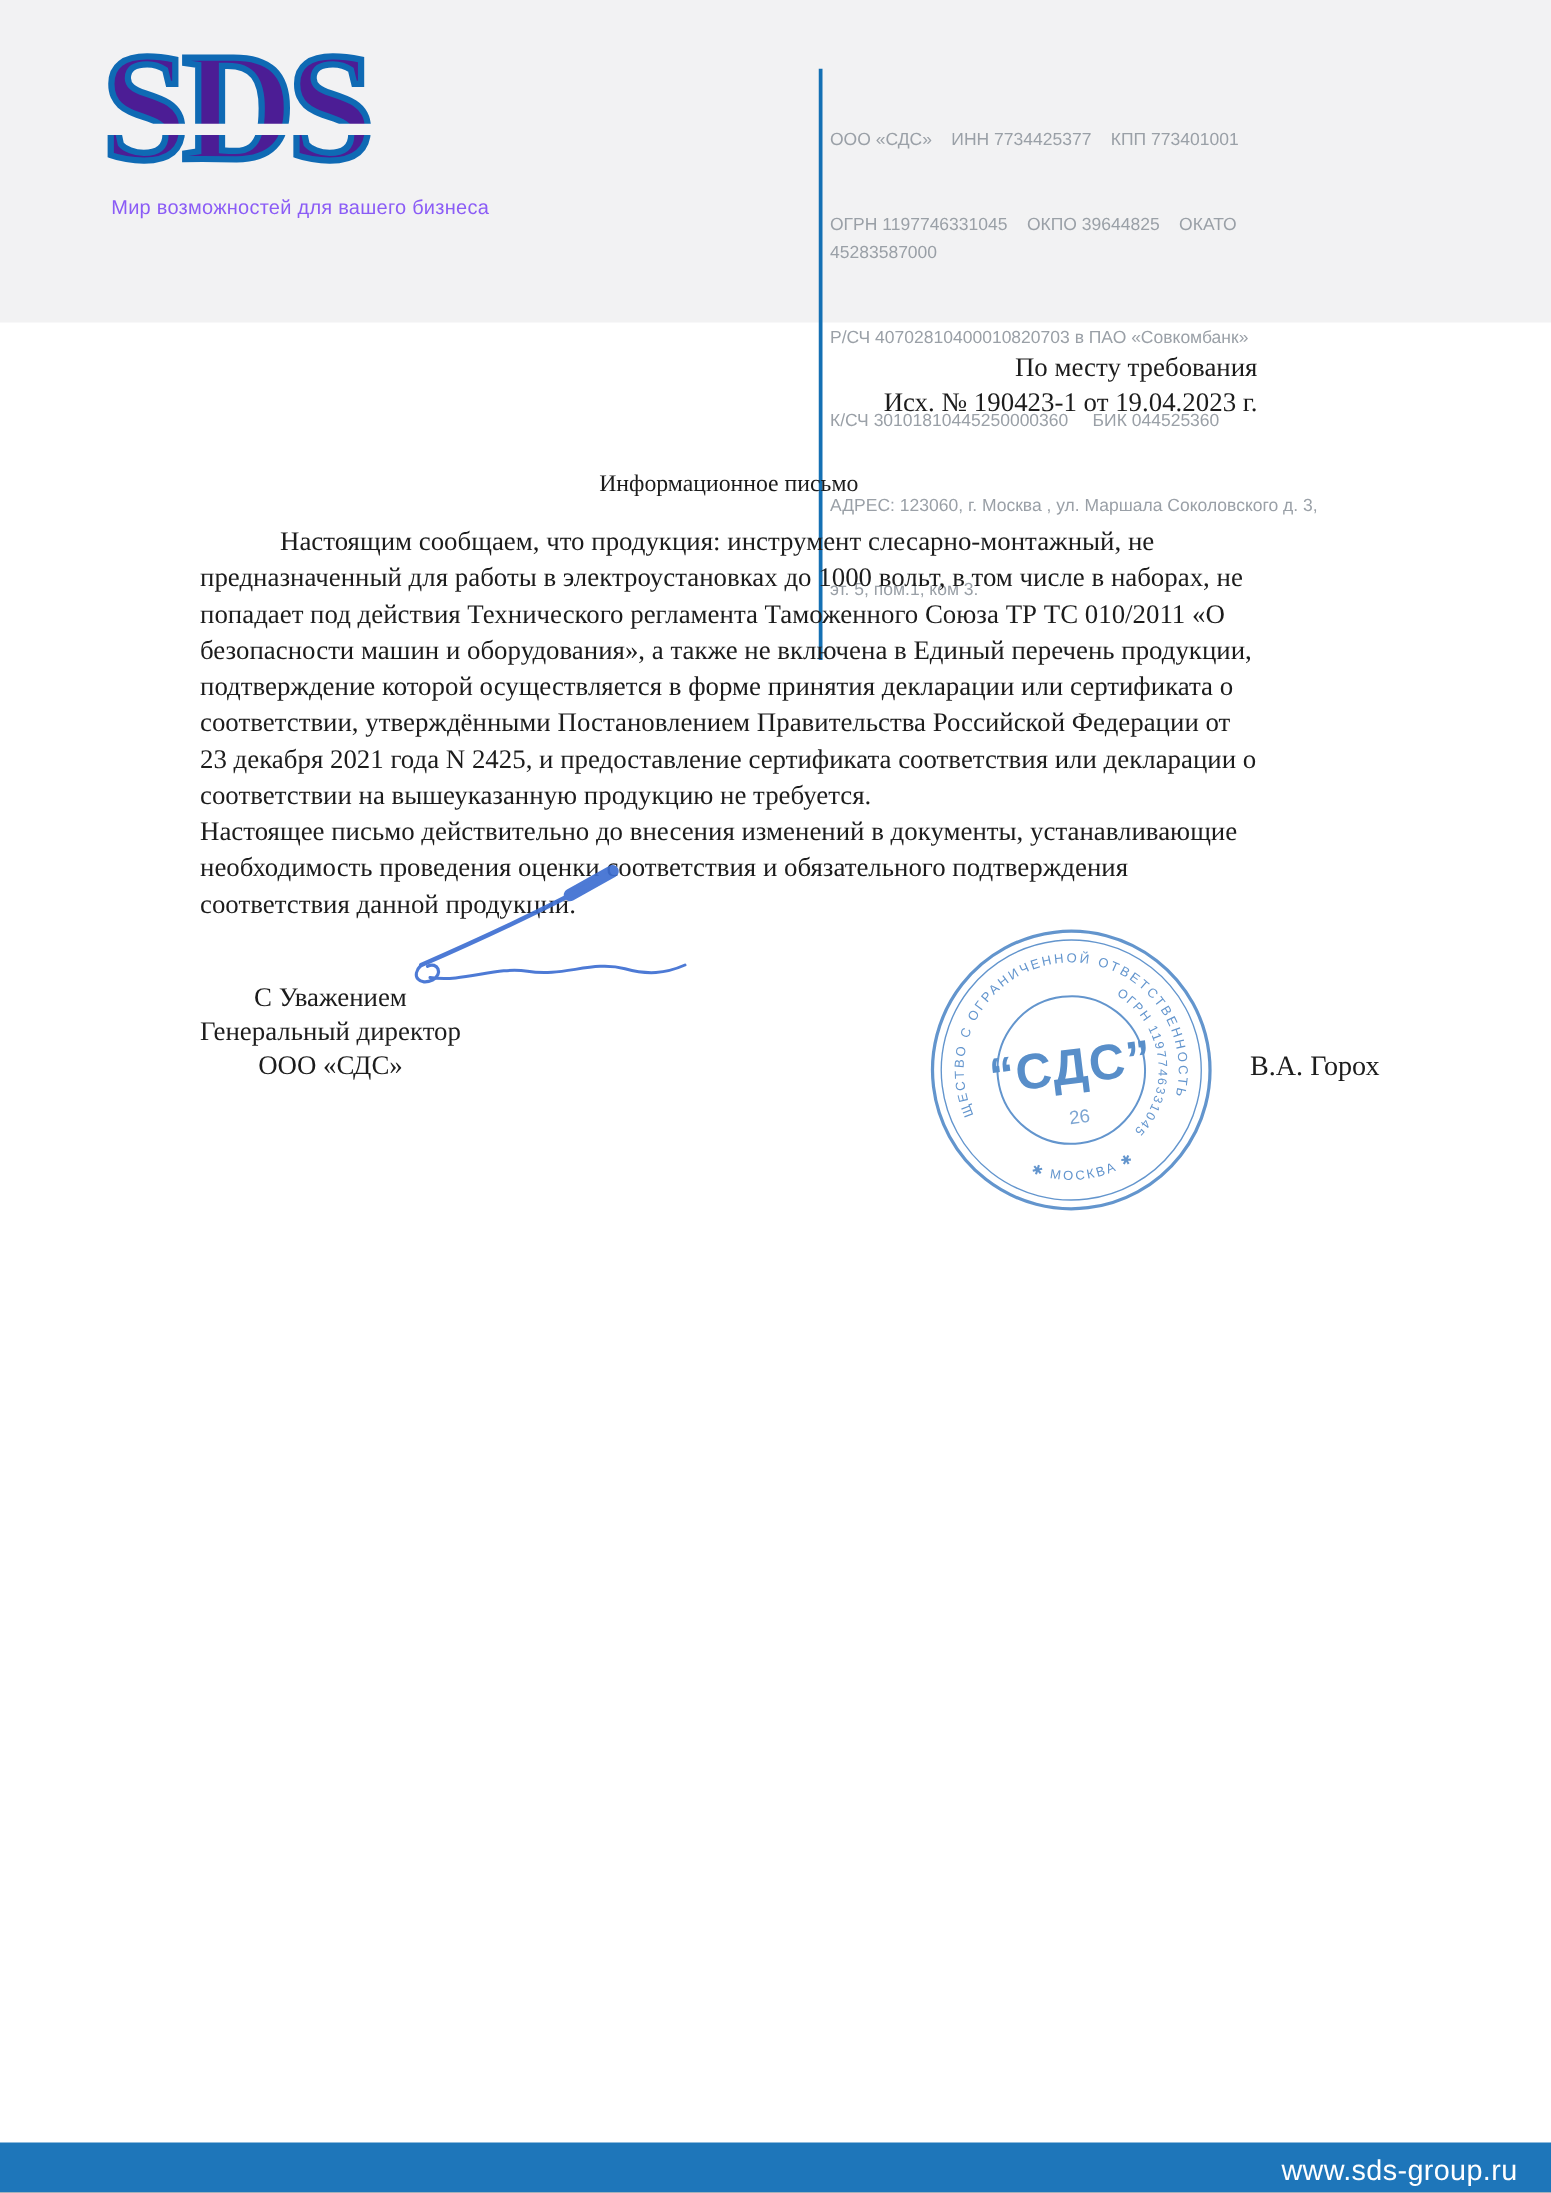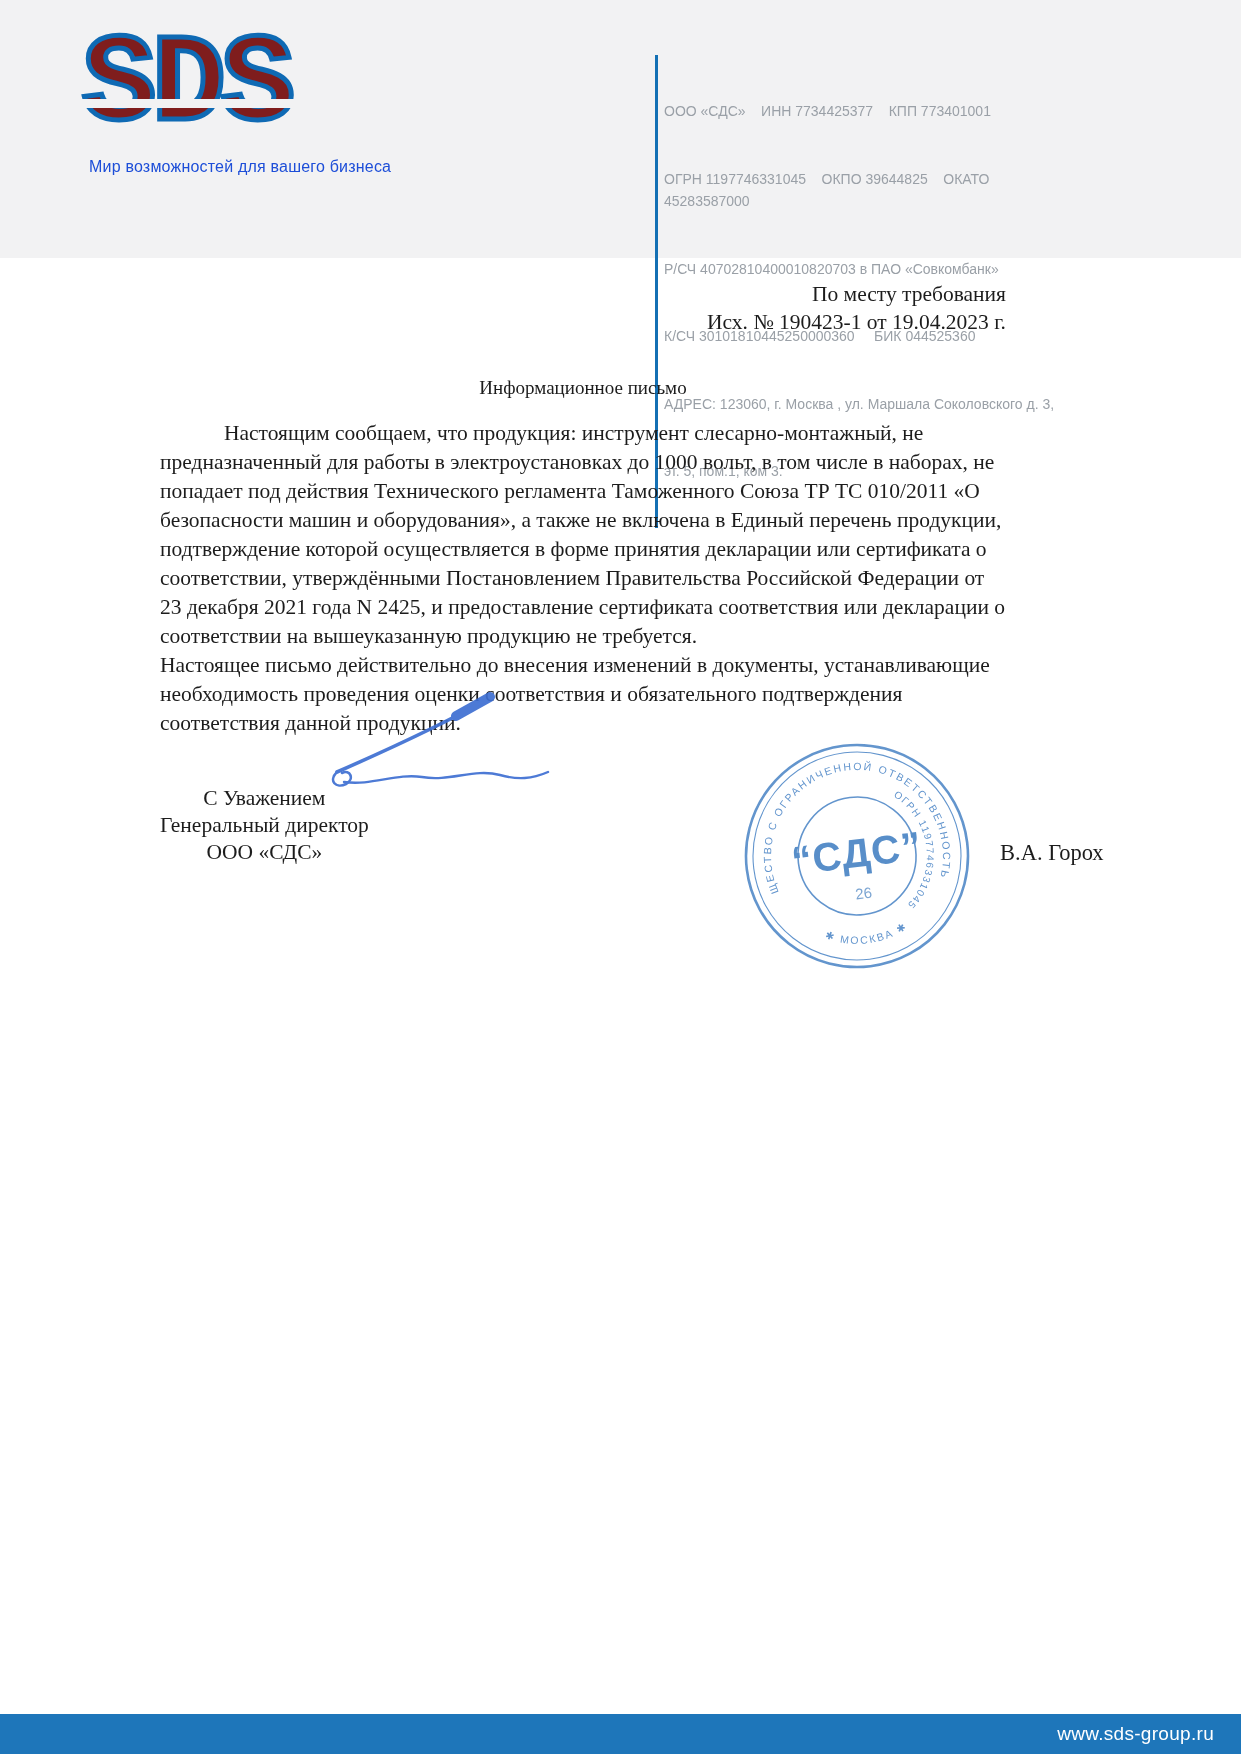--- a/index.html
+++ b/index.html
@@ -5,29 +5,29 @@
   html,body{margin:0;padding:0;background:#888;}
   .page{
     position:relative;width:1241px;height:1754px;background:#ffffff;
     margin:0 auto;overflow:hidden;
     font-family:"Liberation Serif","DejaVu Serif",serif;color:#1c1c1c;
   }
   
   .header{position:absolute;left:0;top:0;width:1241px;height:258px;background:#f2f2f3;}
   .logo{
     position:absolute;left:82px;top:24px;
-    font-family:Liberation Mono, monospace;
-    font-weight:700;font-size:124px;line-height:1;color:#7f1d1d;
+    font-family:Liberation Serif, serif;
+    font-weight:700;font-size:124px;line-height:1;color:#4c1d95;
     letter-spacing:-5px;-webkit-text-stroke:5px #0f6ab4;
   }
   .logo-stripe{position:absolute;left:78px;top:99px;width:288px;height:9px;background:#f2f2f3;}
   .tagline{
     position:absolute;left:89px;top:158px;
     font-family:"Liberation Sans","DejaVu Sans",sans-serif;
-    font-size:16px;color:#1d4ed8;letter-spacing:.2px;
+    font-size:16px;color:#8b5cf6;letter-spacing:.2px;
   }
   .req-block{
     position:absolute;left:655px;top:55px;width:400px;
     border-left:3px solid #1470b4;padding-left:6px;
     font-family:"Liberation Sans","DejaVu Sans",sans-serif;
     font-size:14px;line-height:22.5px;color:#9aa0a7;white-space:pre-wrap;
   }
   .req-line{display:block;}
   
   .ref-block{
@@ -61,21 +61,21 @@
   .stamp .ring-text{font-family:"Liberation Sans","DejaVu Sans",sans-serif;font-size:10.5px;letter-spacing:2px;}
   .stamp .ring-text-sm{font-family:"Liberation Sans","DejaVu Sans",sans-serif;font-size:10px;letter-spacing:1.4px;}
   .stamp .center-text{font-family:"Liberation Sans","DejaVu Sans",sans-serif;font-size:40px;font-weight:700;letter-spacing:1px;fill:#417fc2;}
   .stamp .num-text{font-family:"Liberation Sans","DejaVu Sans",sans-serif;font-size:15px;fill:#6b99cc;}
   
   .footer{
     position:absolute;left:0;top:1714px;width:1241px;height:40px;background:#1e76ba;
     font-family:"Liberation Sans","DejaVu Sans",sans-serif;
   }
   .footer-url{
-    position:absolute;right:27px;top:9px;color:#ffffff;font-size:19px;letter-spacing:.3px;
+    position:absolute;right:27px;top:9px;color:#ffffff;font-size:23px;letter-spacing:.3px;
   }
 </style>
 </head>
 <body>
 
 <div class="page">
 
   <div class="header">
     <div class="logo">SDS</div>
     <div class="logo-stripe"></div>

